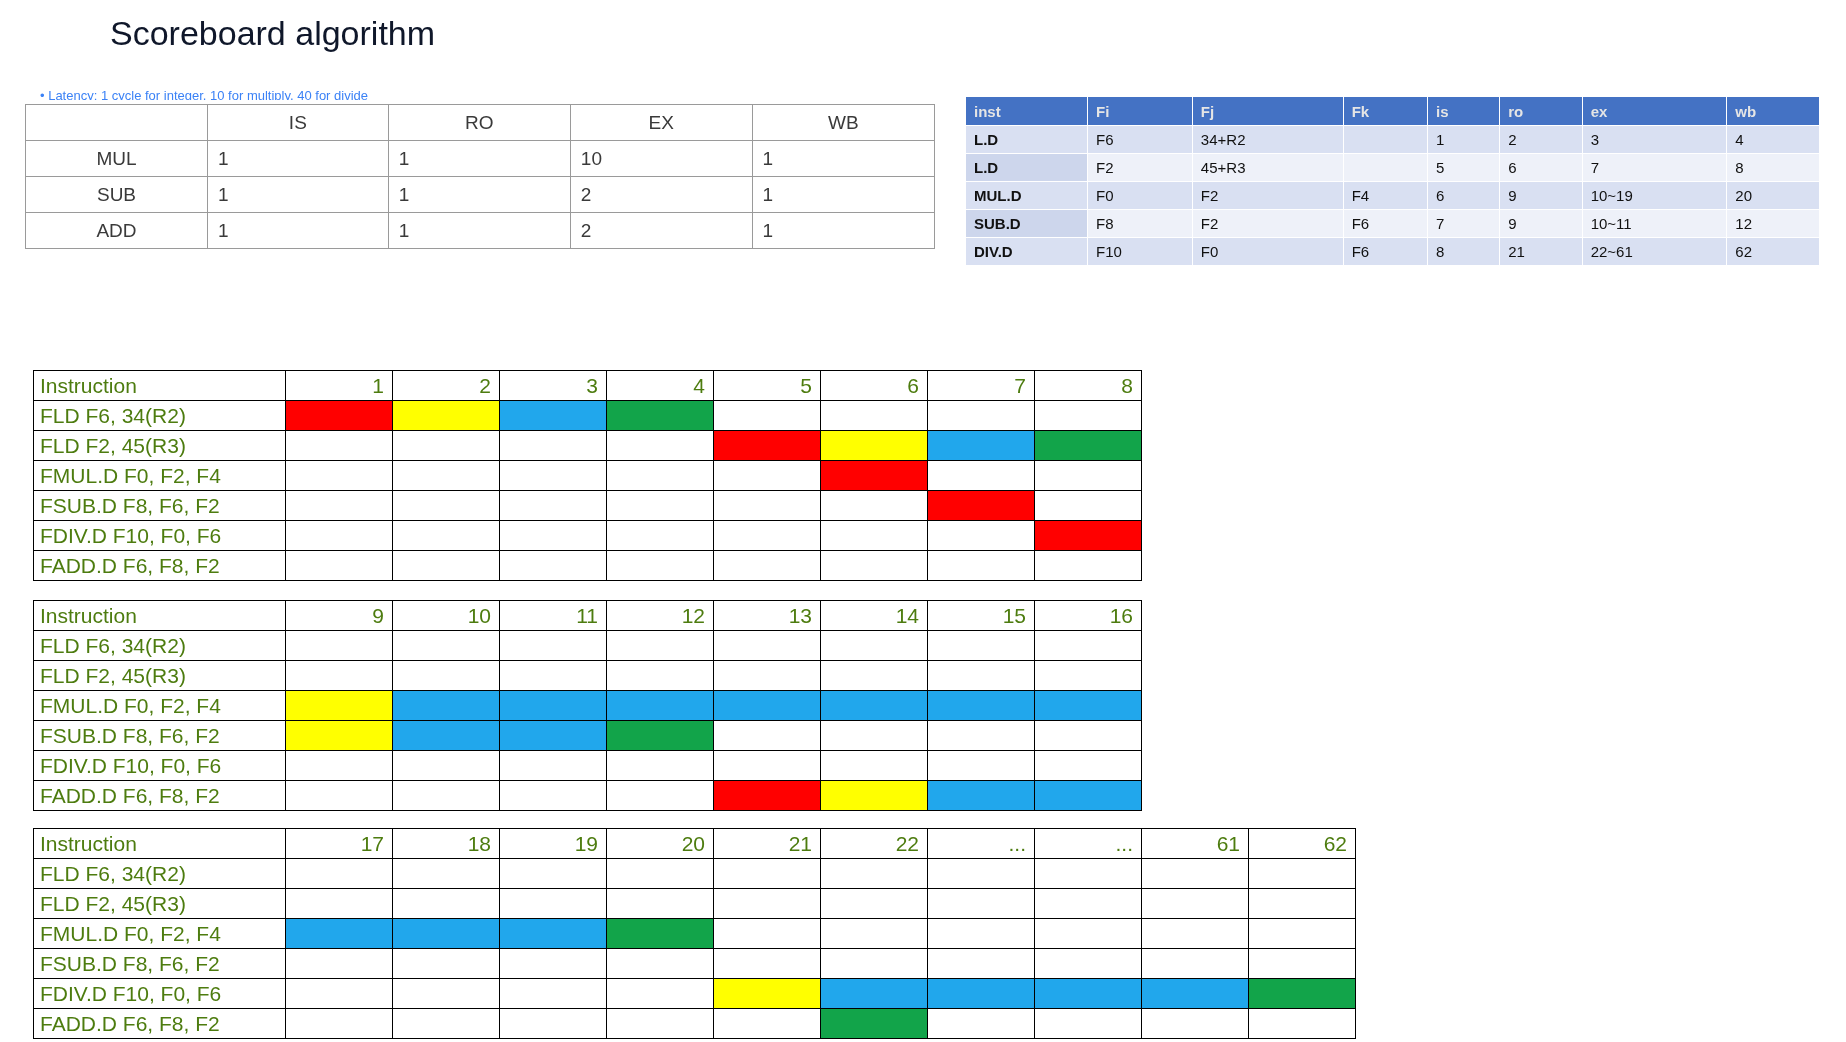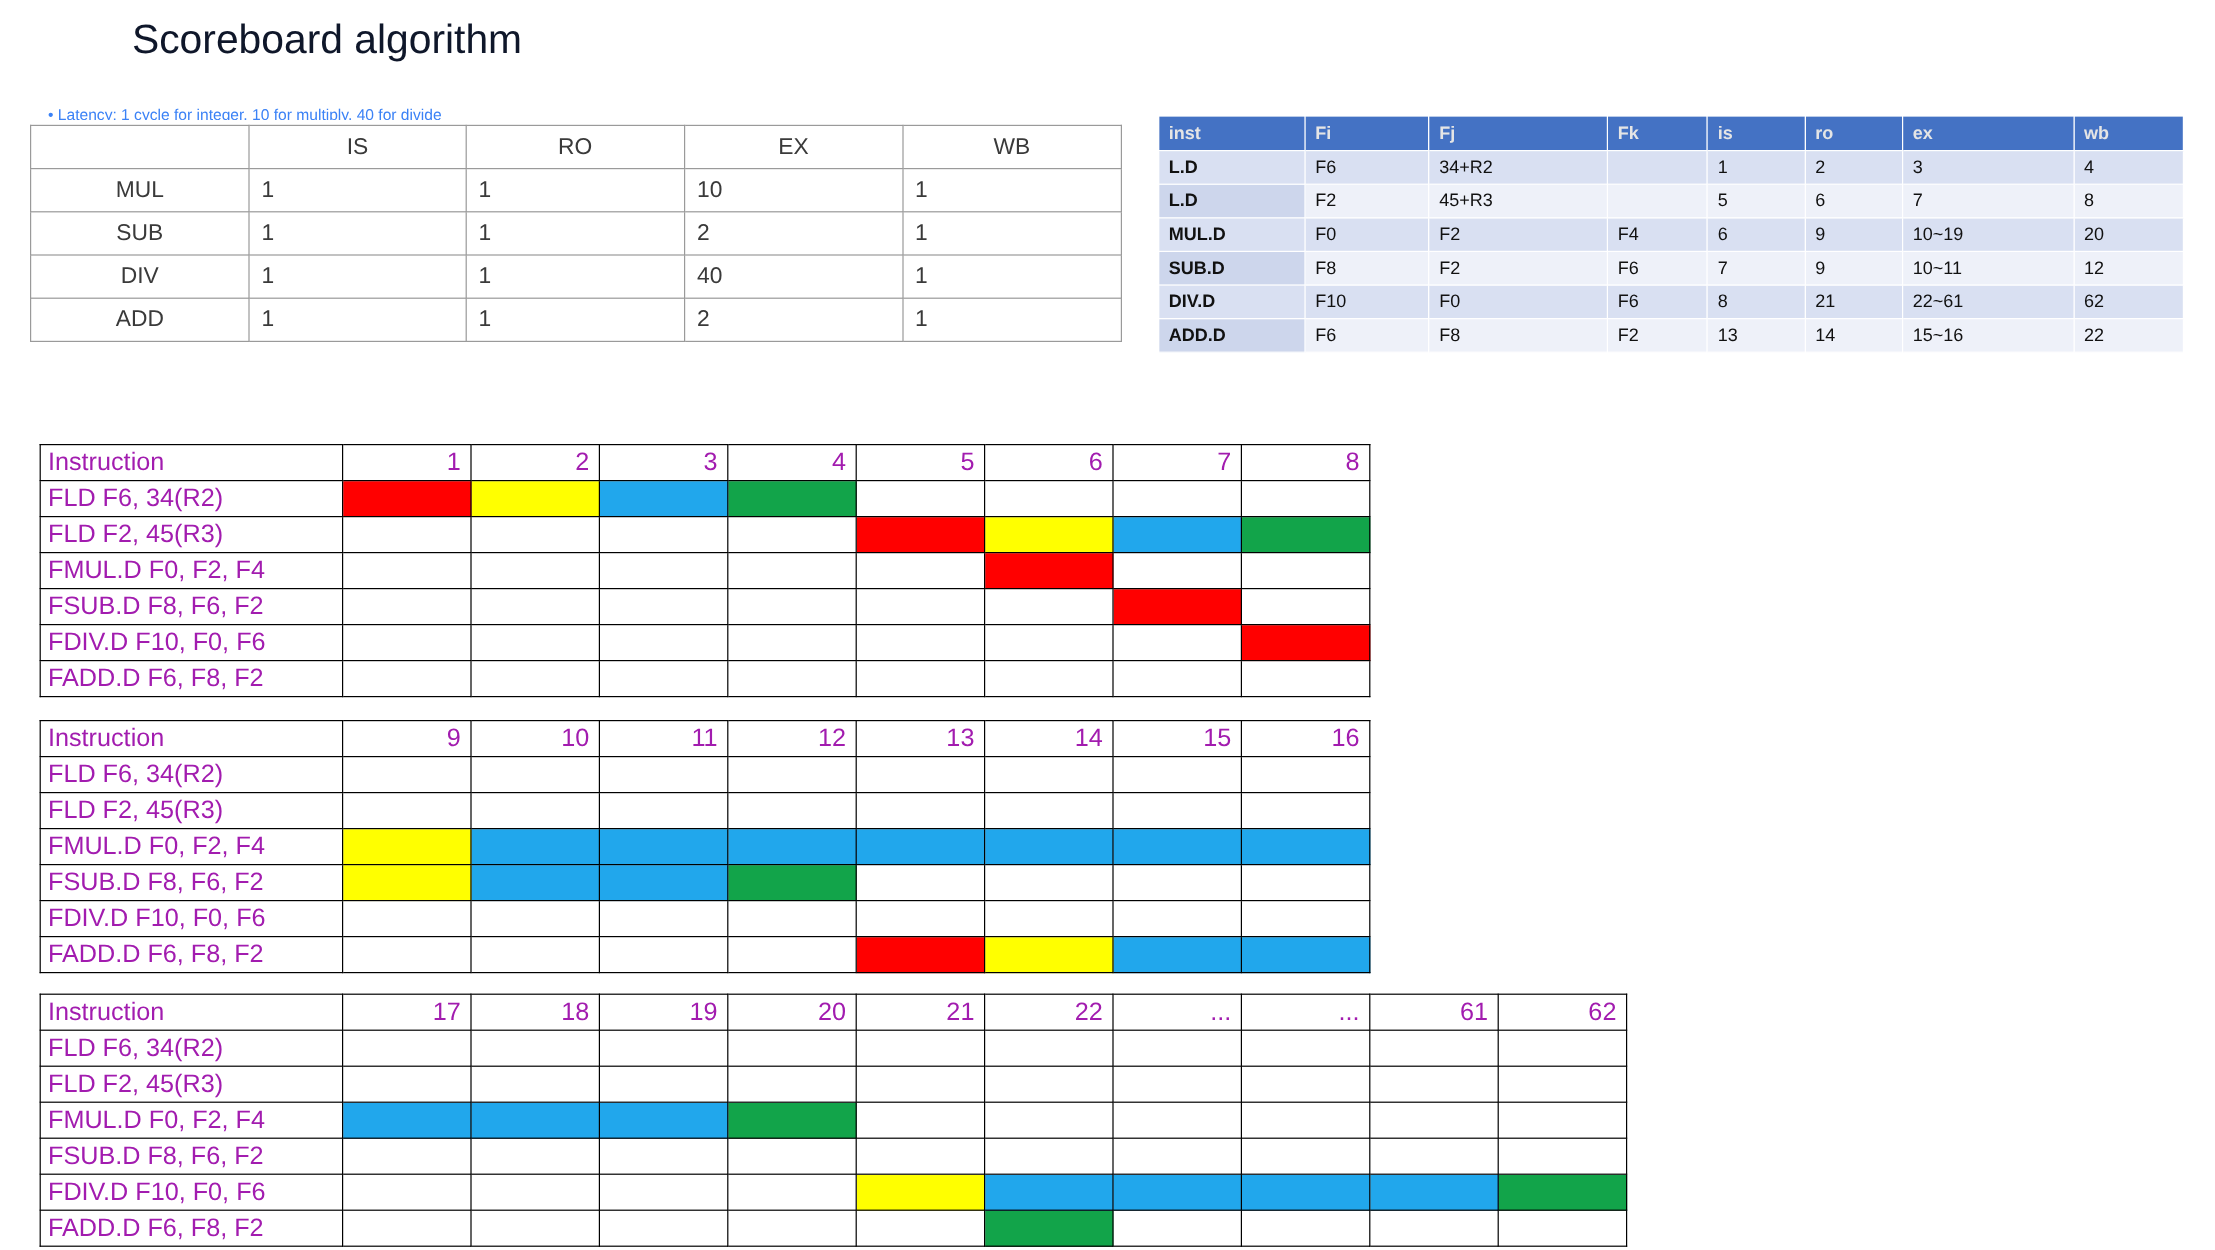--- a/index.html
+++ b/index.html
@@ -89,21 +89,21 @@
     width: 105px;
     margin-left: 12px;
   }
   .status-table tr.even td.instcol { background: #cdd6ec; }
 
   
   .grid {
     position: absolute;
     border-collapse: collapse;
     font-size: 21px;
-    color: #a21caf;
+    color: #4d7c0f;
     table-layout: fixed;
   }
   .grid td, .grid th {
     border: 1px solid #000000;
     height: 29px;
     padding: 0;
     font-weight: normal;
   }
   .grid .lbl {
     width: 245px;
@@ -167,27 +167,20 @@
       <td class="val">1</td>
     </tr>
     <tr>
       <td class="rowhead">SUB</td>
       <td class="val">1</td>
       <td class="val">1</td>
       <td class="val">2</td>
       <td class="val">1</td>
     </tr>
     <tr>
-      <td class="rowhead">DIV</td>
-      <td class="val">1</td>
-      <td class="val">1</td>
-      <td class="val">40</td>
-      <td class="val">1</td>
-    </tr>
-    <tr>
       <td class="rowhead">ADD</td>
       <td class="val">1</td>
       <td class="val">1</td>
       <td class="val">2</td>
       <td class="val">1</td>
     </tr>
   </tbody>
 </table>
 
 <table class="status-table">
@@ -247,30 +240,20 @@
     <tr class="odd">
       <td class="instcol">DIV.D</td>
       <td>F10</td>
       <td>F0</td>
       <td>F6</td>
       <td>8</td>
       <td>21</td>
       <td>22~61</td>
       <td>62</td>
     </tr>
-    <tr class="even">
-      <td class="instcol">ADD.D</td>
-      <td>F6</td>
-      <td>F8</td>
-      <td>F2</td>
-      <td>13</td>
-      <td>14</td>
-      <td>15~16</td>
-      <td>22</td>
-    </tr>
   </tbody>
 </table>
 
 <table class="grid" id="grid1">
     <thead>
       <tr>
         <th class="lbl">Instruction</th>
         <th class="cyc">1</th>
         <th class="cyc">2</th>
         <th class="cyc">3</th>

